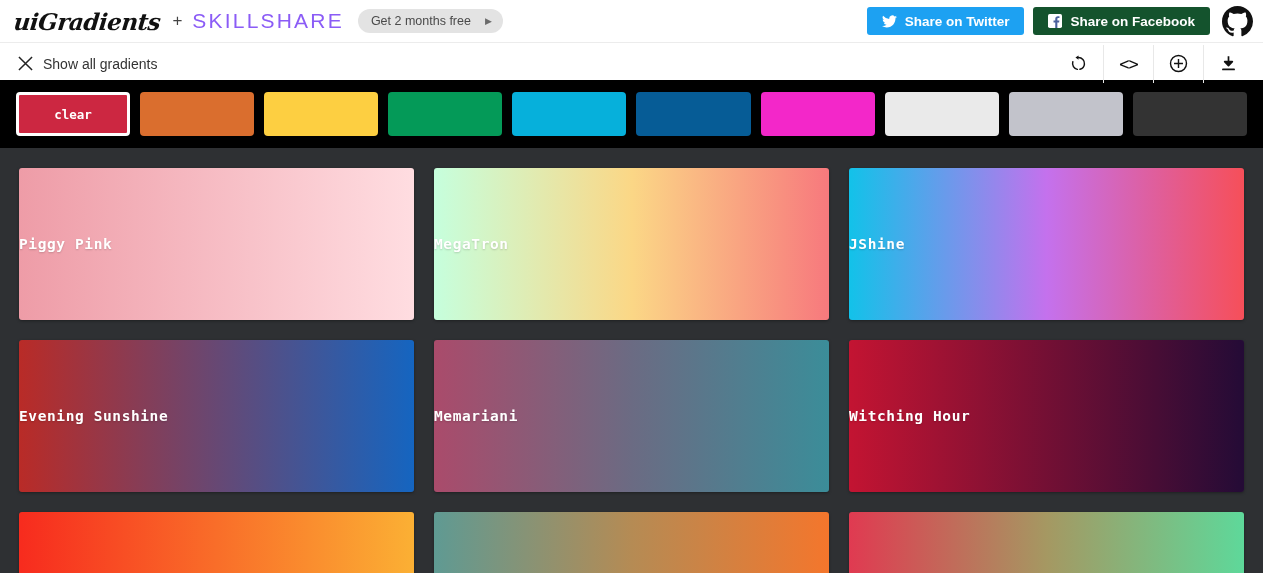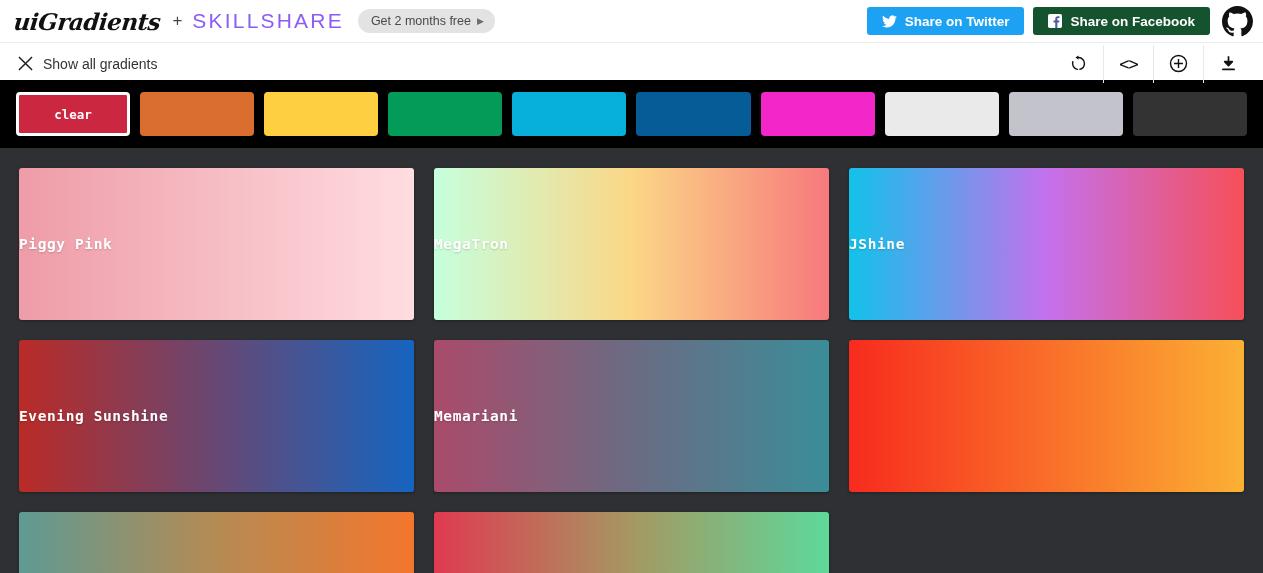--- a/index.html
+++ b/index.html
@@ -45,21 +45,21 @@
   .promo-pill {
     margin-left: 14px;
     background: #e3e3e3;
     color: #4a4a4a;
     font-size: 12.5px;
     border-radius: 12px;
     padding: 5px 11px 5px 13px;
     white-space: nowrap;
     display: flex;
     align-items: center;
-    gap: 6px;
+    gap: 14px;
     cursor: pointer;
   }
   .promo-pill .caret { font-size: 9px; color: #6b6b6b; }
 
   .topbar-right {
     margin-left: auto;
     display: flex;
     align-items: center;
     gap: 9px;
     padding-left: 10px;
@@ -284,20 +284,23 @@
       </div>
       <div class="card" style="background: linear-gradient(to right, rgb(18, 194, 233), rgb(196, 113, 237), rgb(246, 79, 89));">
         <span class="card-title">JShine</span>
       </div>
       <div class="card" style="background: linear-gradient(to right, rgb(185, 43, 39), rgb(21, 101, 192));">
         <span class="card-title">Evening Sunshine</span>
       </div>
       <div class="card" style="background: linear-gradient(to right, rgb(170, 75, 107), rgb(107, 107, 131), rgb(59, 141, 153));">
         <span class="card-title">Memariani</span>
       </div>
+      <div class="card" style="background: linear-gradient(to right, rgb(195, 20, 50), rgb(36, 11, 54));">
+        <span class="card-title">Witching Hour</span>
+      </div>
       <div class="card" style="background: linear-gradient(to right, rgb(247, 43, 30), rgb(251, 176, 52));">
         <span class="card-title"></span>
       </div>
       <div class="card" style="background: linear-gradient(to right, rgb(95, 154, 147), rgb(181, 139, 84), rgb(244, 118, 44));">
         <span class="card-title"></span>
       </div>
       <div class="card" style="background: linear-gradient(to right, rgb(224, 58, 81), rgb(165, 152, 98), rgb(94, 216, 154));">
         <span class="card-title"></span>
       </div>
     </div>

